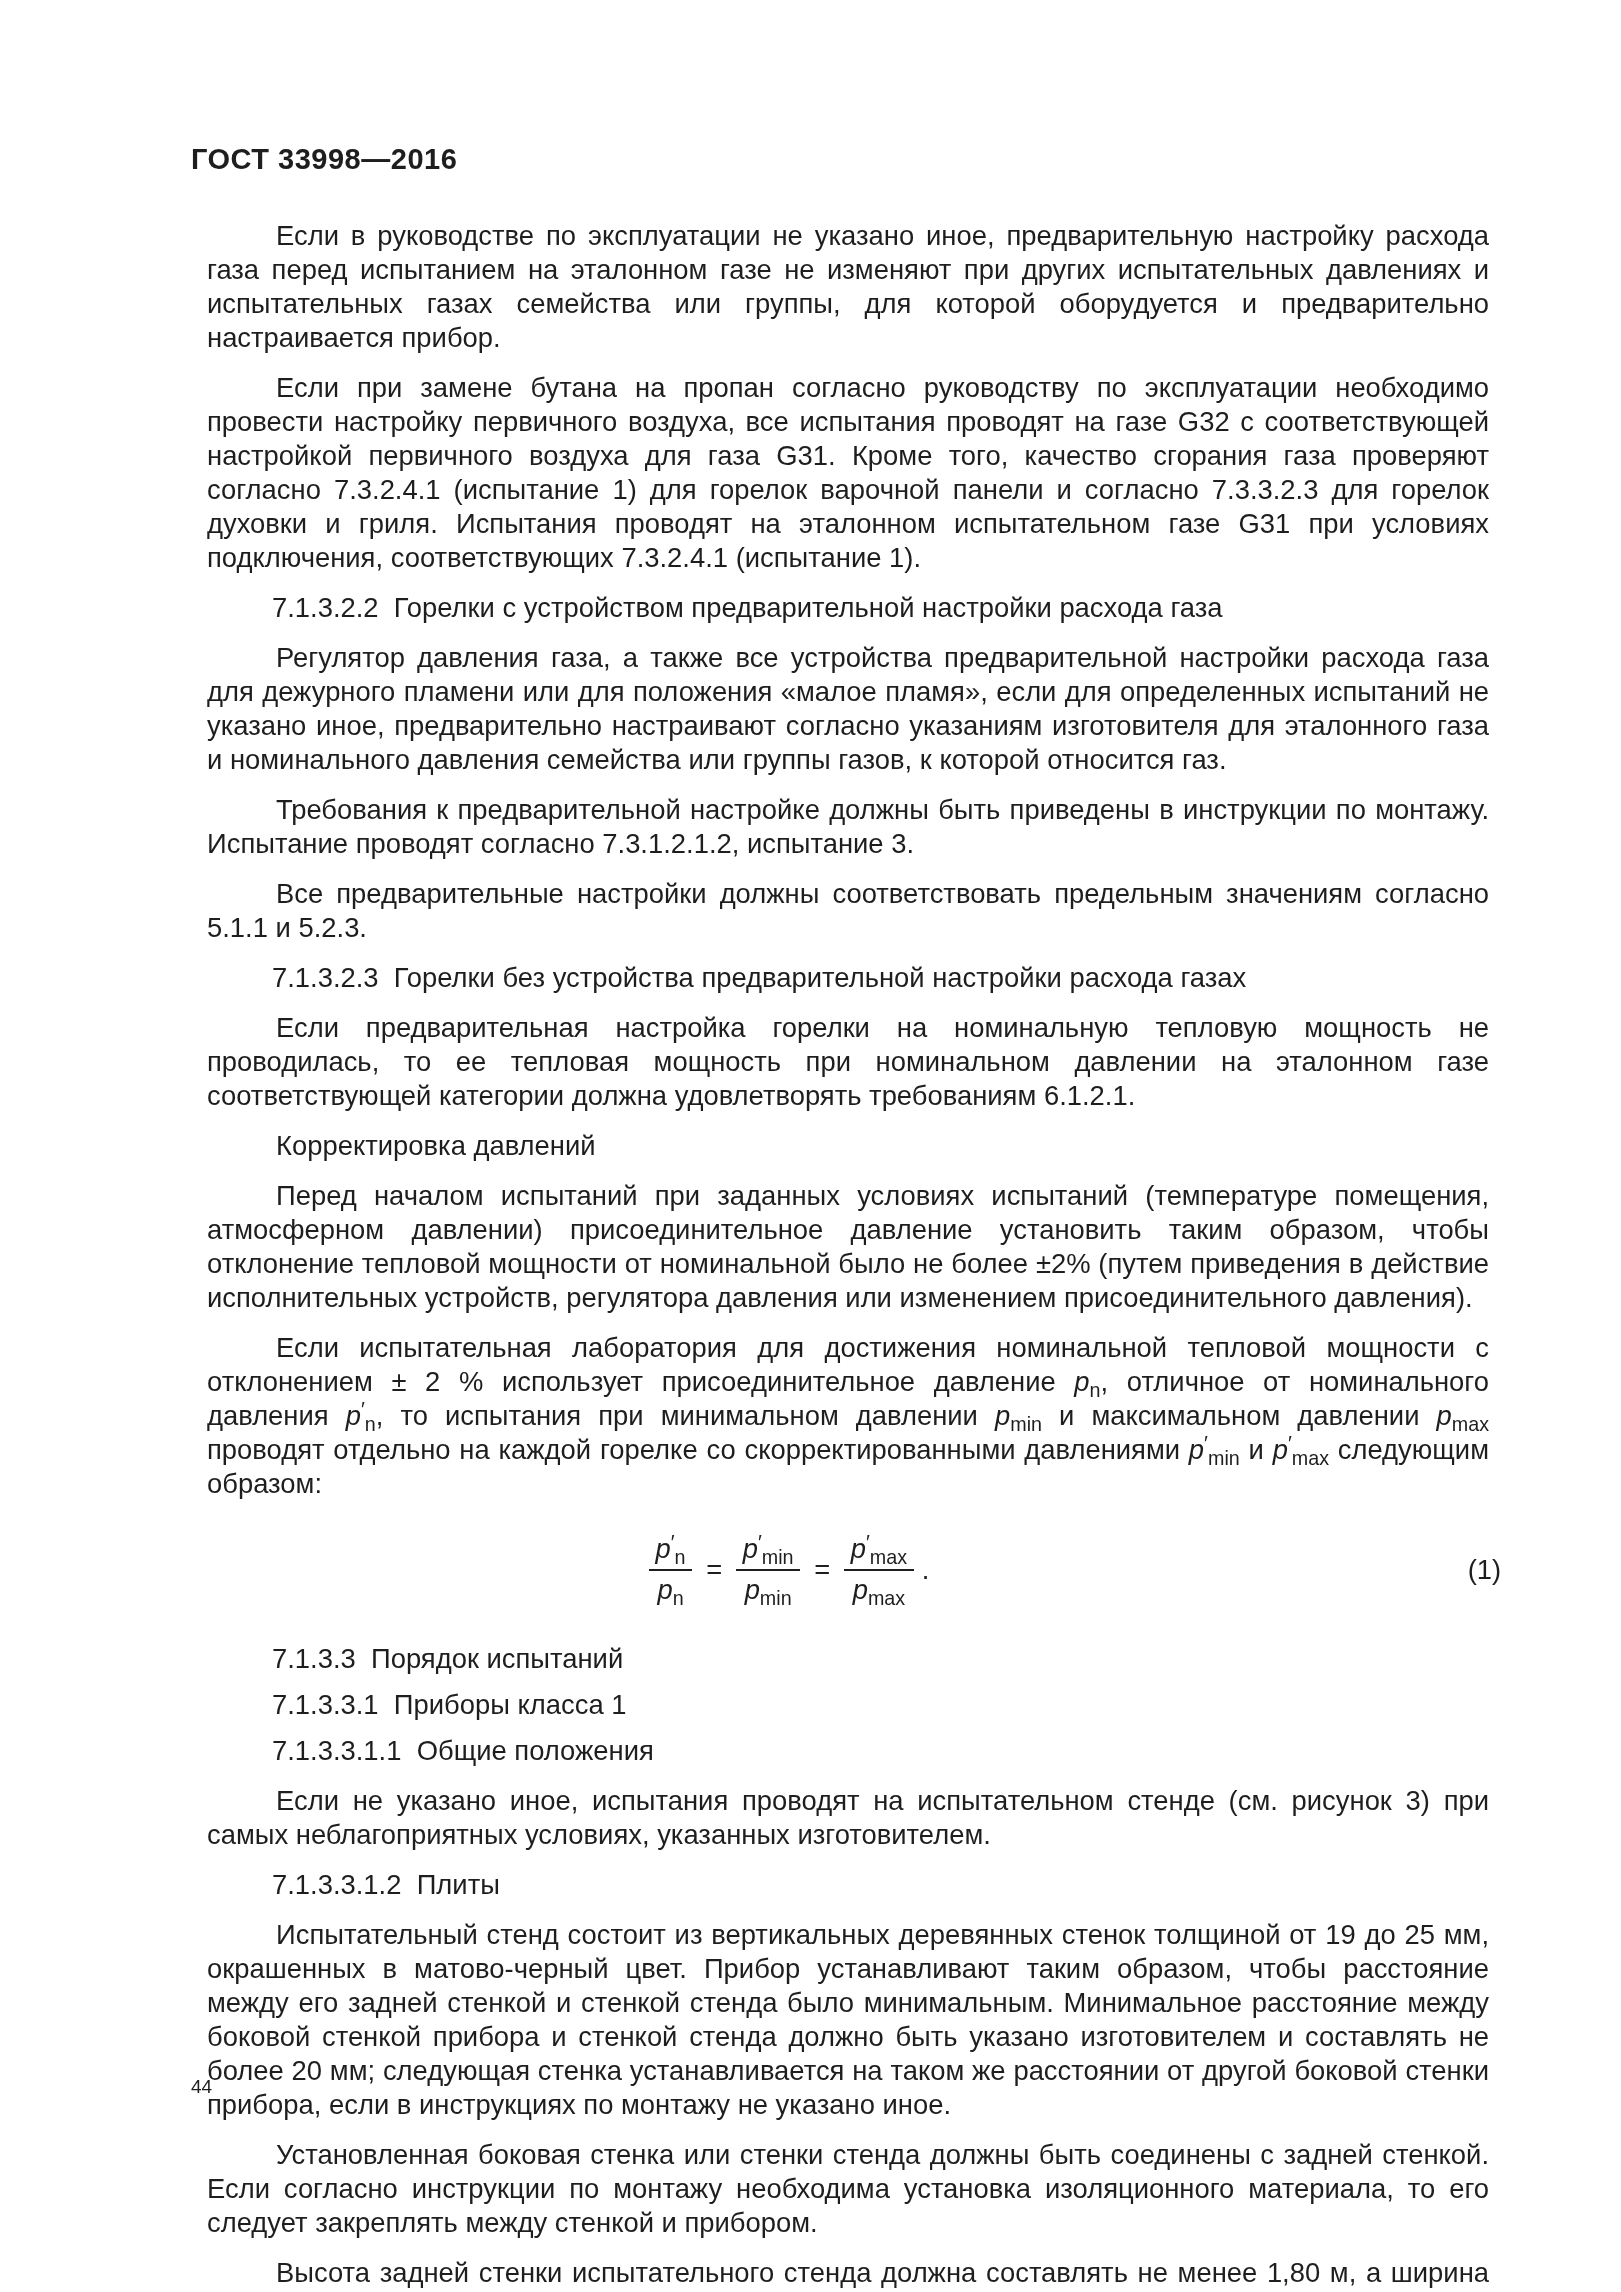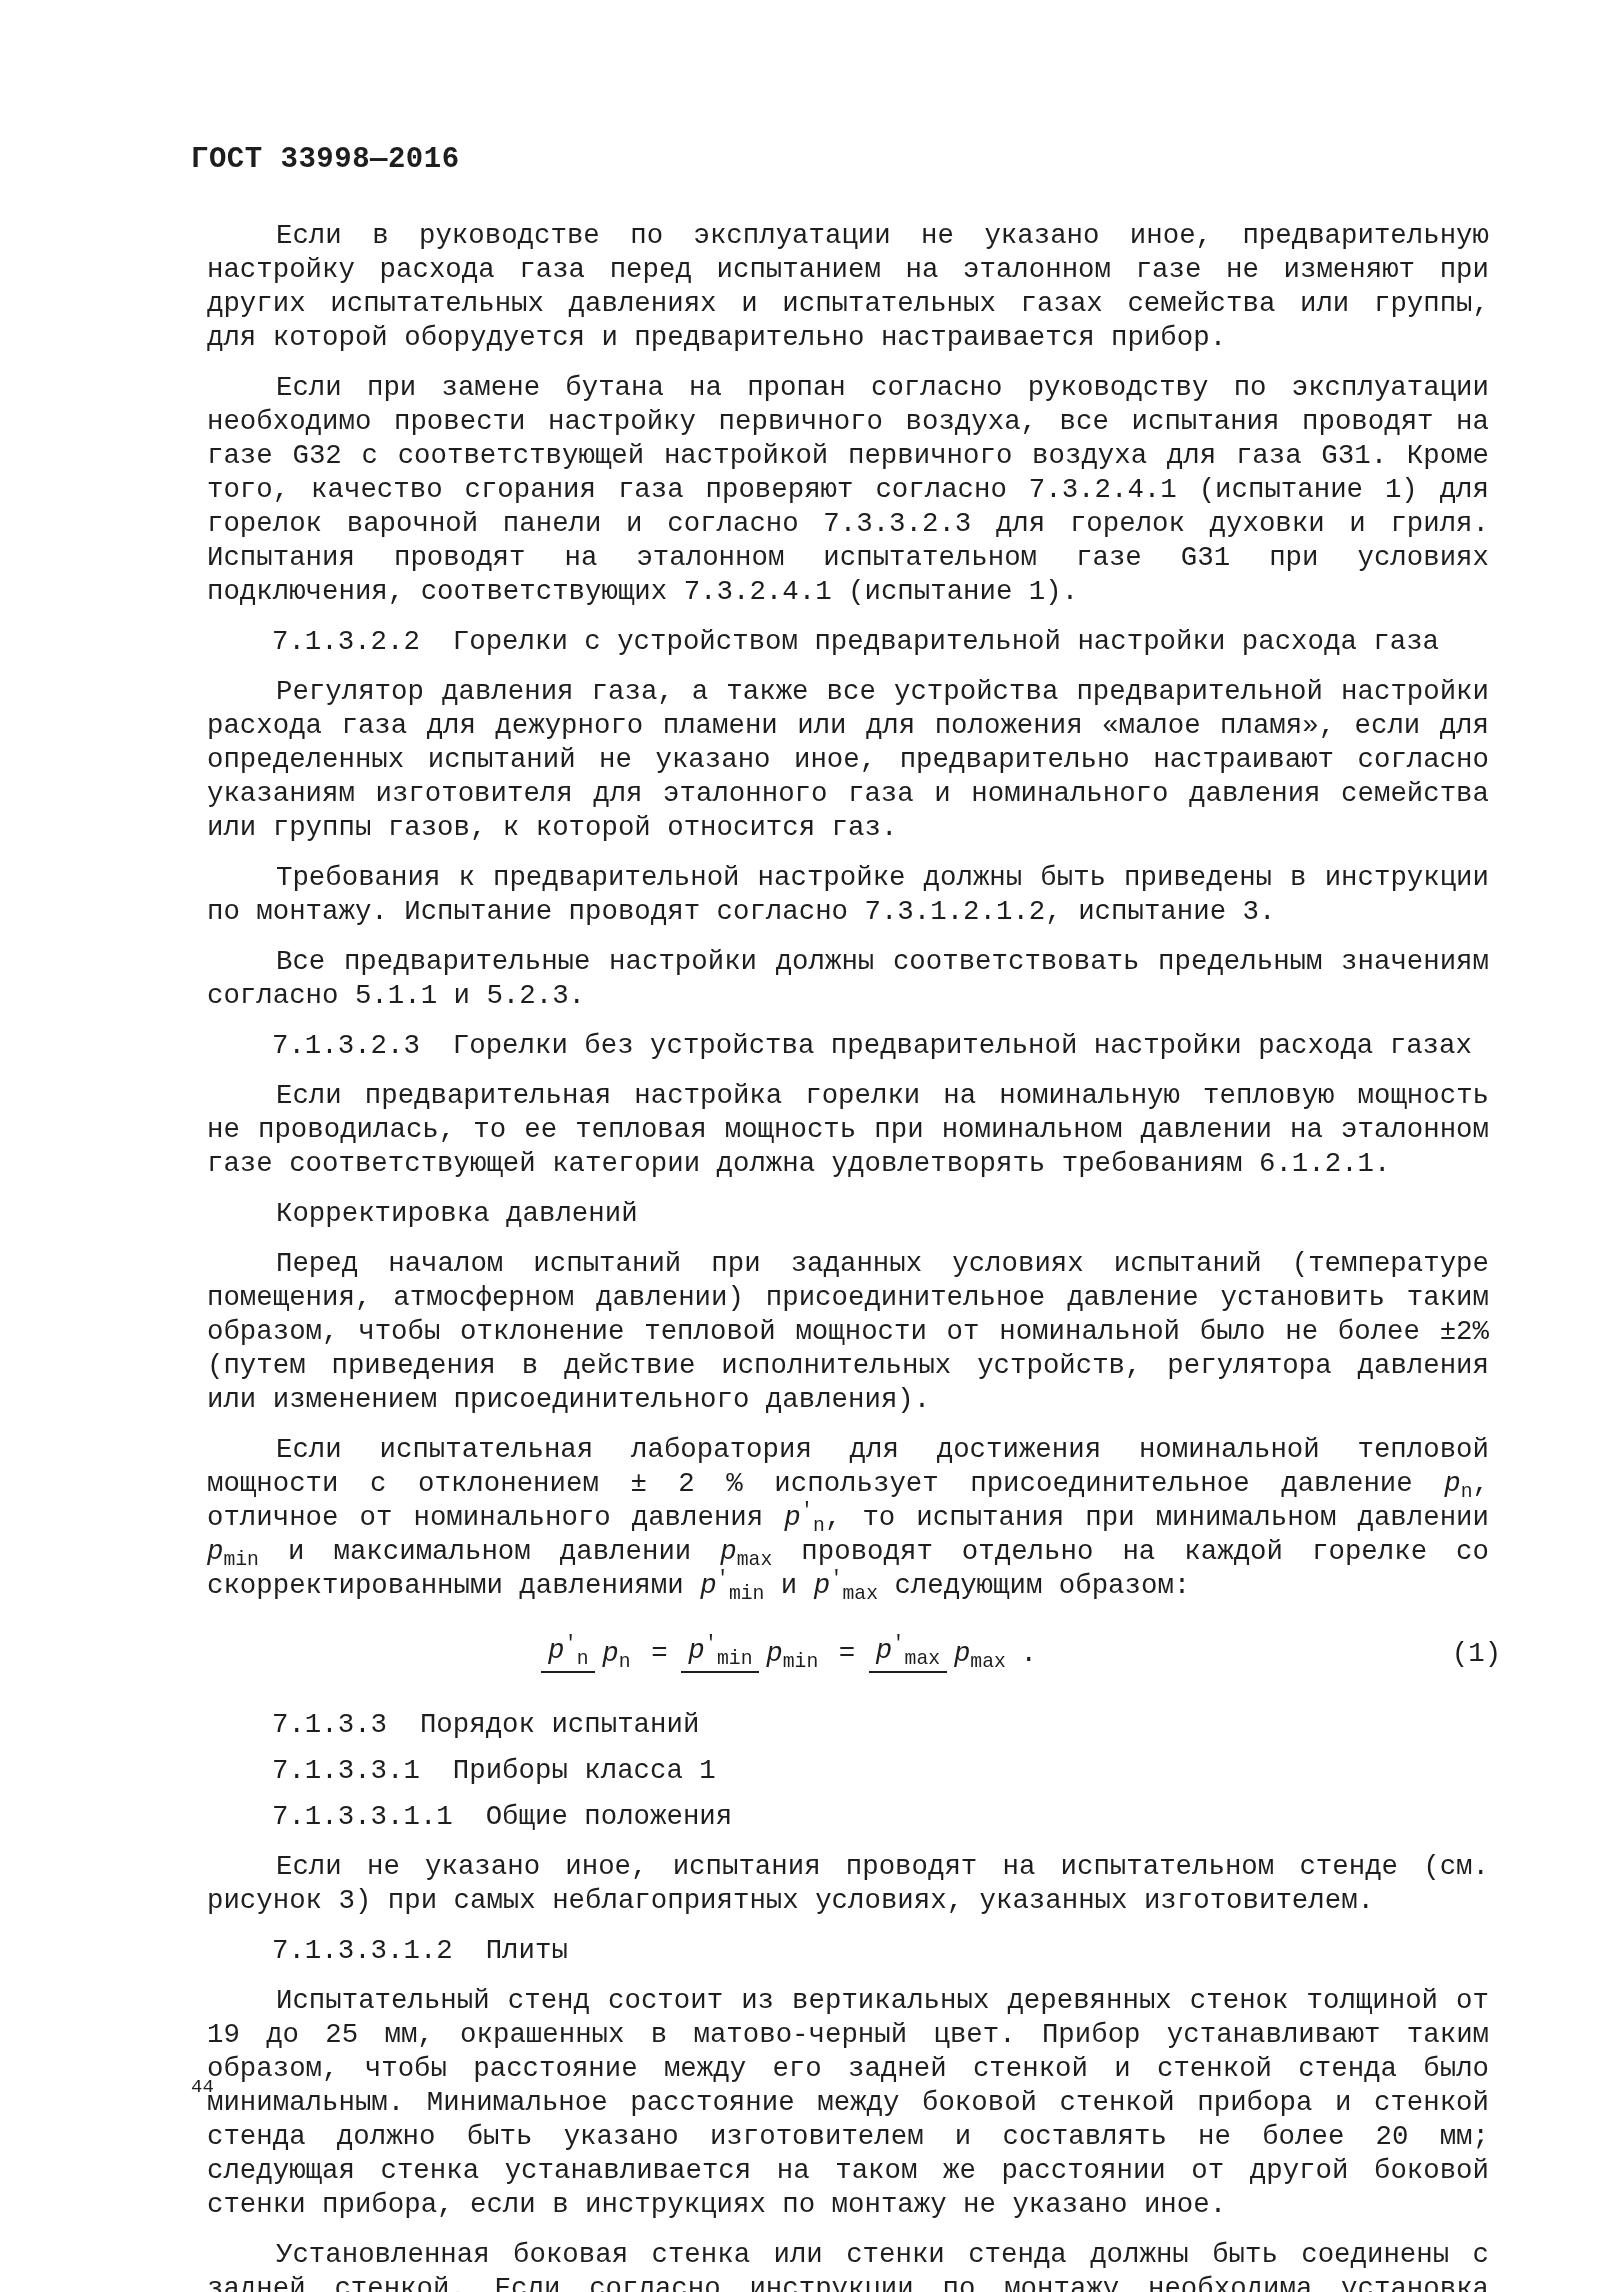--- a/index.html
+++ b/index.html
@@ -5,21 +5,21 @@
   html, body {
     margin: 0;
     padding: 0;
     background: #ffffff;
   }
   .page {
     position: relative;
     width: 1621px;
     height: 2293px;
     background: #ffffff;
-    font-family: Liberation Mono, monospace;
+    font-family: Liberation Sans, sans-serif;
     color: #1e1e1e;
     overflow: hidden;
   }
   .content {
     position: absolute;
     left: 191px;
     top: 143px;
     width: 1314px;
   }
   .running-header {
@@ -62,21 +62,21 @@
   }
   .formula {
     display: inline-flex;
     align-items: center;
     gap: 13.7px;
     font-size: 27.4px;
     transform: translateX(-59px);
   }
   .frac {
     display: inline-flex;
-    flex-direction: row;
+    flex-direction: column;
     align-items: center;
     line-height: 1.25;
   }
   .frac .num {
     border-bottom: 2px solid #1e1e1e;
     padding: 0 6.9px 2.9px 6.9px;
   }
   .frac .den {
     padding: 2px 6.9px 0 6.9px;
   }

